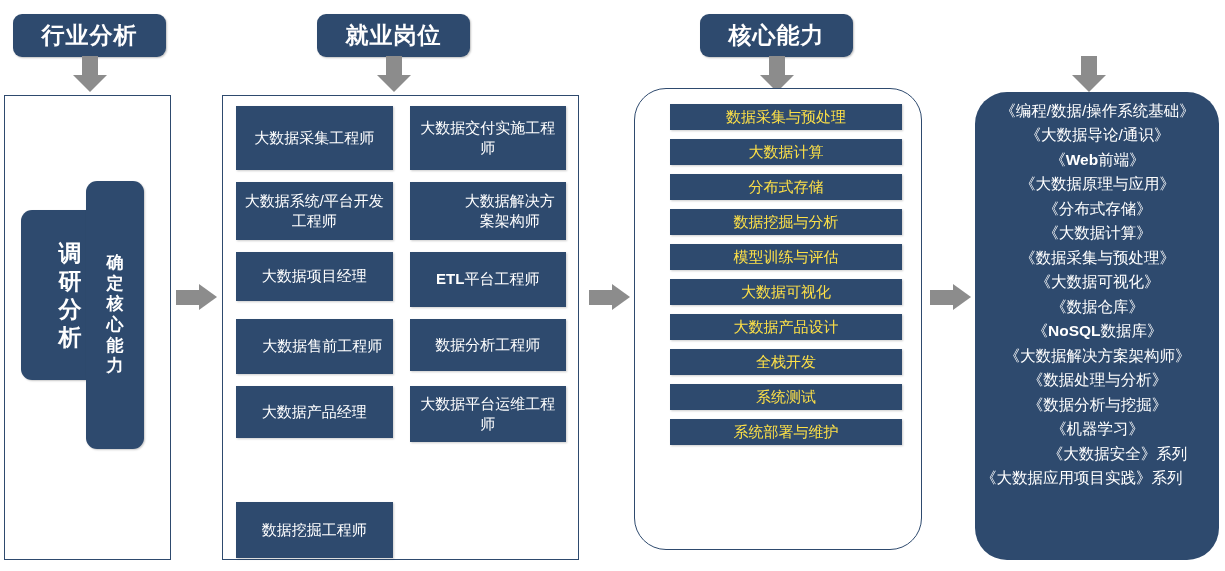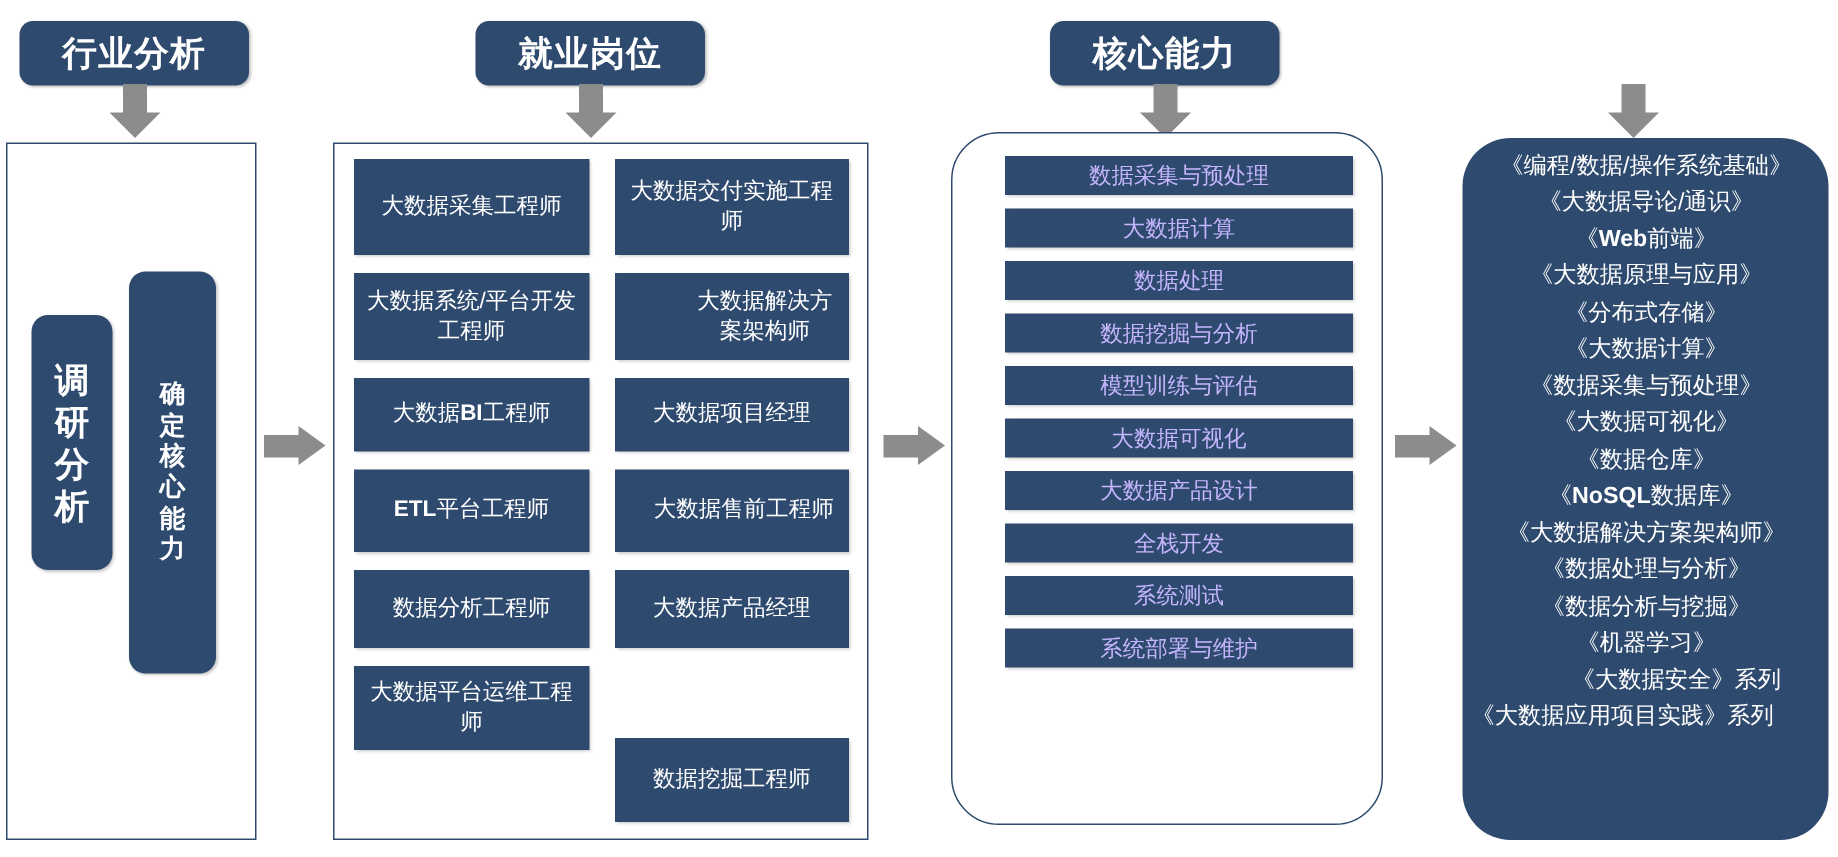--- a/index.html
+++ b/index.html
@@ -150,21 +150,21 @@
 
   
   .skilllist {
     position: absolute;
     display: flex;
     flex-direction: column;
     gap: 9px;
   }
   .skillbar {
     background: #2E4A6E;
-    color: #c4b5fd;
+    color: #fde047;
     font-size: 15px;
     height: 26px;
     display: flex;
     align-items: center;
     justify-content: center;
     box-shadow: 1px 1px 2px rgba(0,0,0,0.2);
   }
 
   
   .courselist {
@@ -223,21 +223,21 @@
     <div class="shaft"></div>
     <div class="head"></div>
   </div>
   <div class="right-arrow" style="left:930px; top:284px;">
     <div class="shaft"></div>
     <div class="head"></div>
   </div>
 
   <div class="panel-outline" style="left:4px; top:95px; width:167px; height:465px;"></div>
 
-  <div class="vpill" style="left:21px; top:210px; width:54px; height:170px;">
+  <div class="vpill" style="left:21px; top:210px; width:54px; height:170px;padding-left:22px;">
     <span>调研分析</span>
   </div>
   <div class="vpill" style="left:86px; top:181px; width:58px; height:268px; font-size:17px;">
     <span style="width:28px;">确定核心能力</span>
   </div>
 
   <div class="panel-outline" style="left:222px; top:95px; width:357px; height:465px;"></div>
 
   <div class="jobgrid" style="left:236px; top:106px; width:330px;">
     <div class="jobbox" style="height:64px;">
@@ -246,23 +246,20 @@
     <div class="jobbox" style="height:64px;">
       <span><span></span><b></b><span>大数据交付实施工程师</span></span>
     </div>
     <div class="jobbox" style="height:58px;">
       <span><span></span><b></b><span>大数据系统/平台开发工程师</span></span>
     </div>
     <div class="jobbox" style="height:58px;padding-left:48px;">
       <span><span></span><b></b><span>大数据解决方案架构师</span></span>
     </div>
     <div class="jobbox" style="height:49px;">
-      <span><span>大数据</span><b>BI</b><span>工程师</span></span>
-    </div>
-    <div class="jobbox" style="height:49px;">
       <span><span></span><b></b><span>大数据项目经理</span></span>
     </div>
     <div class="jobbox" style="height:55px;">
       <span><span></span><b>ETL</b><span>平台工程师</span></span>
     </div>
     <div class="jobbox" style="height:55px;padding-left:20px;">
       <span><span></span><b></b><span>大数据售前工程师</span></span>
     </div>
     <div class="jobbox" style="height:52px;">
       <span><span></span><b></b><span>数据分析工程师</span></span>
@@ -281,21 +278,21 @@
   <div class="panel-round" style="left:634px; top:88px; width:288px; height:462px;"></div>
 
   <div class="skilllist" style="left:670px; top:104px; width:232px;">
     <div class="skillbar">
         <span>数据采集与预处理</span>
       </div>
     <div class="skillbar">
         <span>大数据计算</span>
       </div>
     <div class="skillbar">
-        <span>数据处理</span>
+        <span>分布式存储</span>
       </div>
     <div class="skillbar">
         <span>数据挖掘与分析</span>
       </div>
     <div class="skillbar">
         <span>模型训练与评估</span>
       </div>
     <div class="skillbar">
         <span>大数据可视化</span>
       </div>

